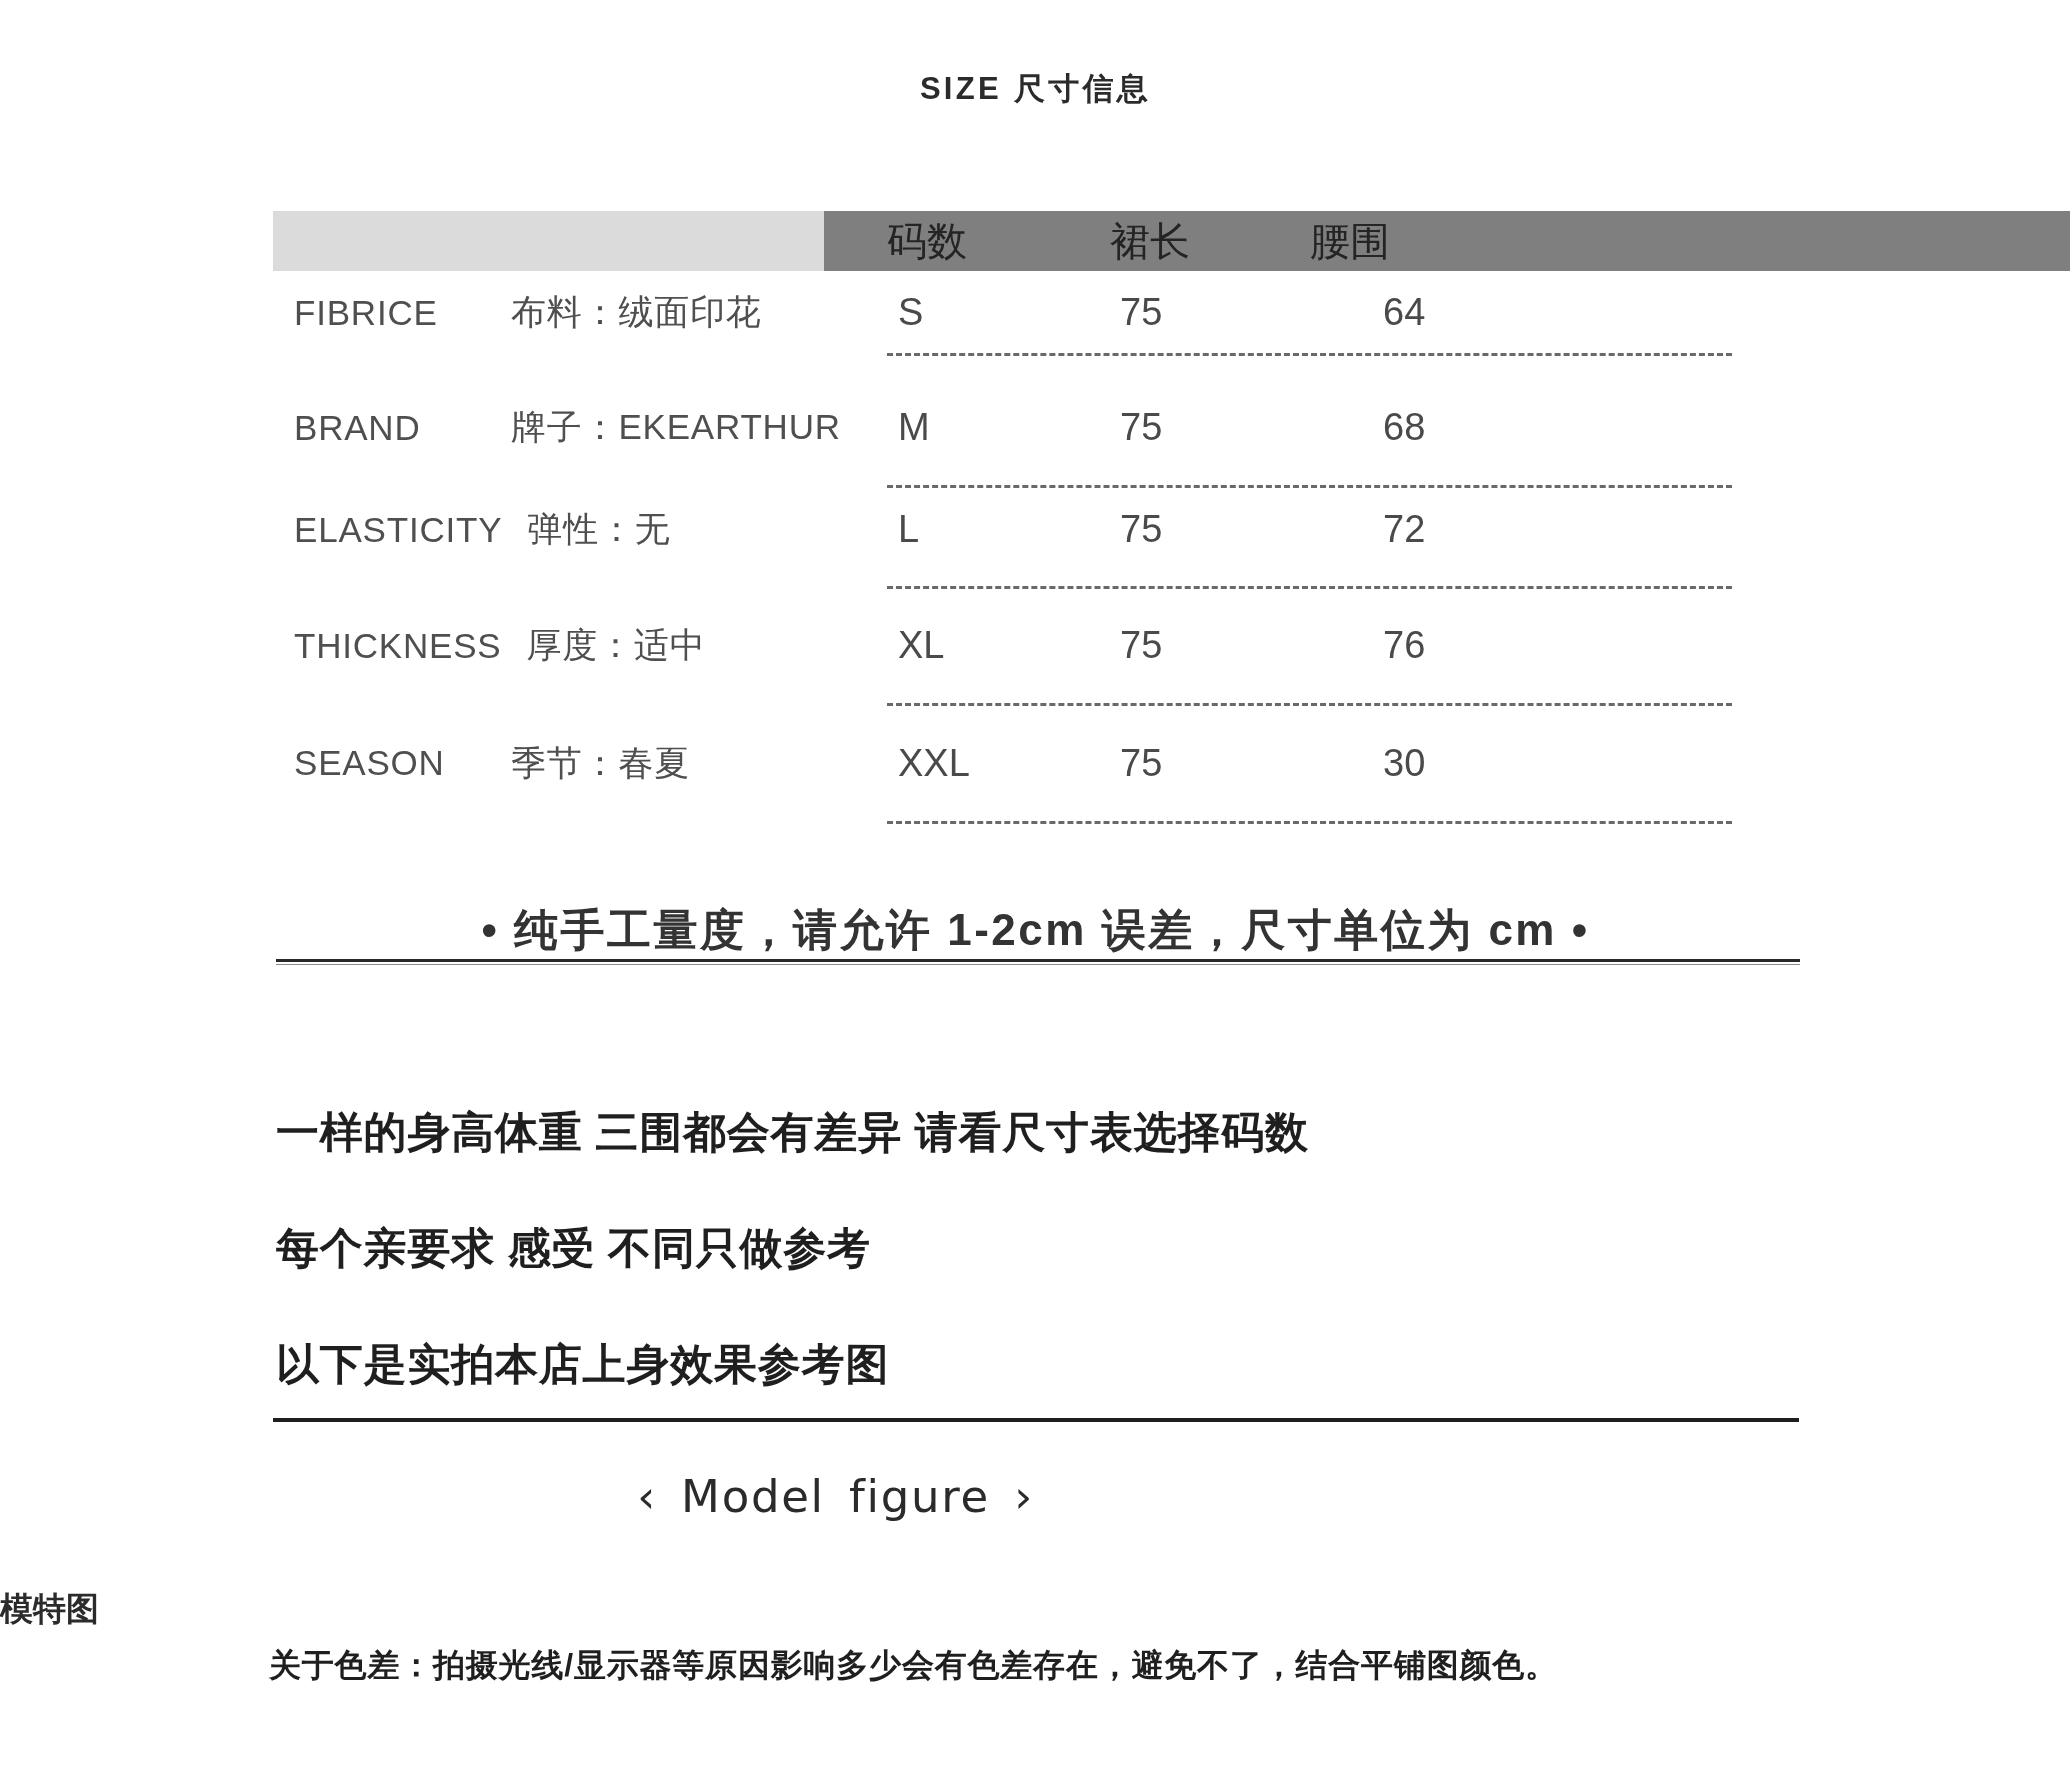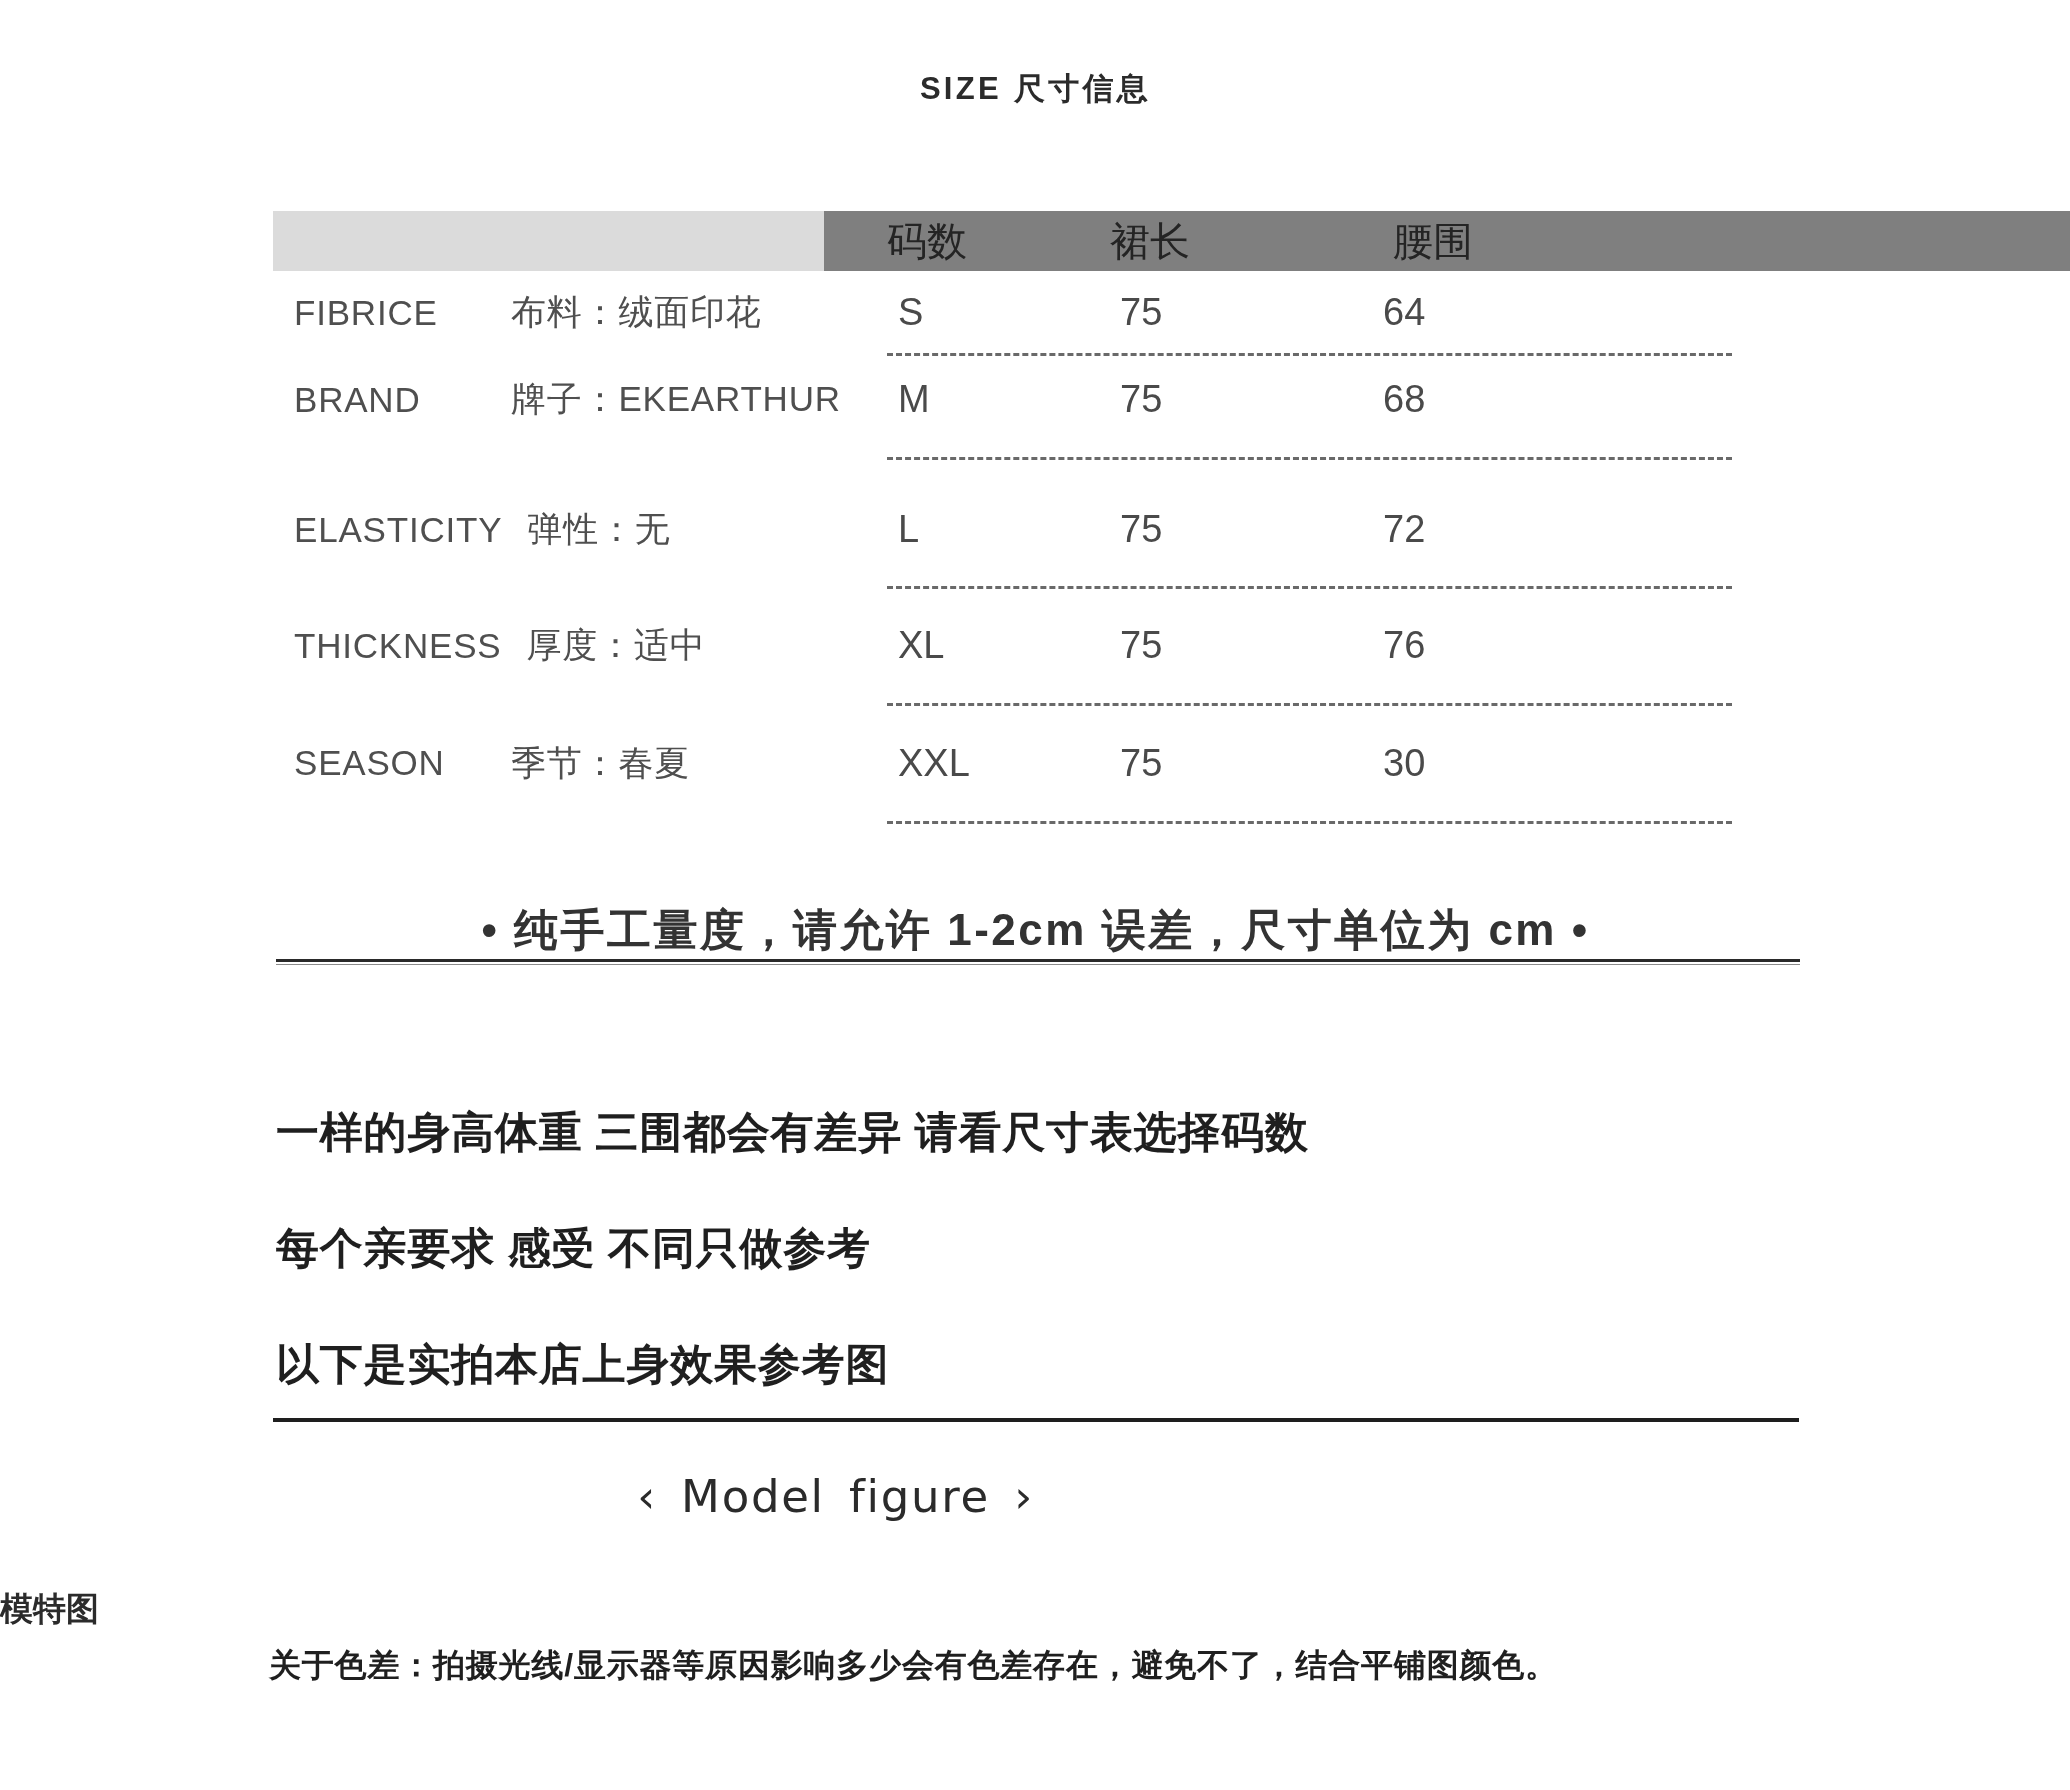--- a/index.html
+++ b/index.html
@@ -14,21 +14,21 @@
     font-size:31px;font-weight:800;letter-spacing:3.3px;color:#2b2b2b;line-height:48px;
   }
   
   .bar-light{left:273px;top:211px;width:551px;height:60px;background:#dbdbdb;}
   .bar-dark{left:824px;top:211px;width:1246px;height:60px;background:#7f7f7f;}
   .hdr-label{
     top:211px;height:60px;line-height:60px;font-size:40px;font-weight:500;color:#242424;
   }
   .hdr-col1{left:887px;}
   .hdr-col2{left:1110px;}
-  .hdr-col3{left:1393px;}
+  .hdr-col3{left:1310px;}
   
   .trow{position:absolute;left:0;width:2071px;}
   .spec{
     position:absolute;left:276px;top:0;height:100%;
     display:flex;align-items:center;gap:25px;
     font-size:35px;color:#4f4f4f;letter-spacing:0.8px;white-space:nowrap;margin-left:18px;
   }
   .spec .en{min-width:192px;display:inline-block;}
   .cell{
     position:absolute;top:0;height:100%;display:flex;align-items:center;
@@ -96,21 +96,21 @@
       <div class="trow" style="top: 271px; height: 83px;">
         <div class="spec">
           <span class="en">FIBRICE</span>
           <span class="zh">布料：绒面印花</span>
         </div>
         <div class="cell cell-size">S</div>
         <div class="cell cell-length">75</div>
         <div class="cell cell-waist">64</div>
         <div class="row-dash"></div>
       </div>
-      <div class="trow" style="top: 341px; height: 117px;">
+      <div class="trow" style="top: 369px; height: 117px;">
         <div class="spec">
           <span class="en">BRAND</span>
           <span class="zh">牌子：EKEARTHUR</span>
         </div>
         <div class="cell cell-size">M</div>
         <div class="cell cell-length">75</div>
         <div class="cell cell-waist">68</div>
         <div class="row-dash"></div>
       </div>
       <div class="trow" style="top: 472px; height: 115px;">

